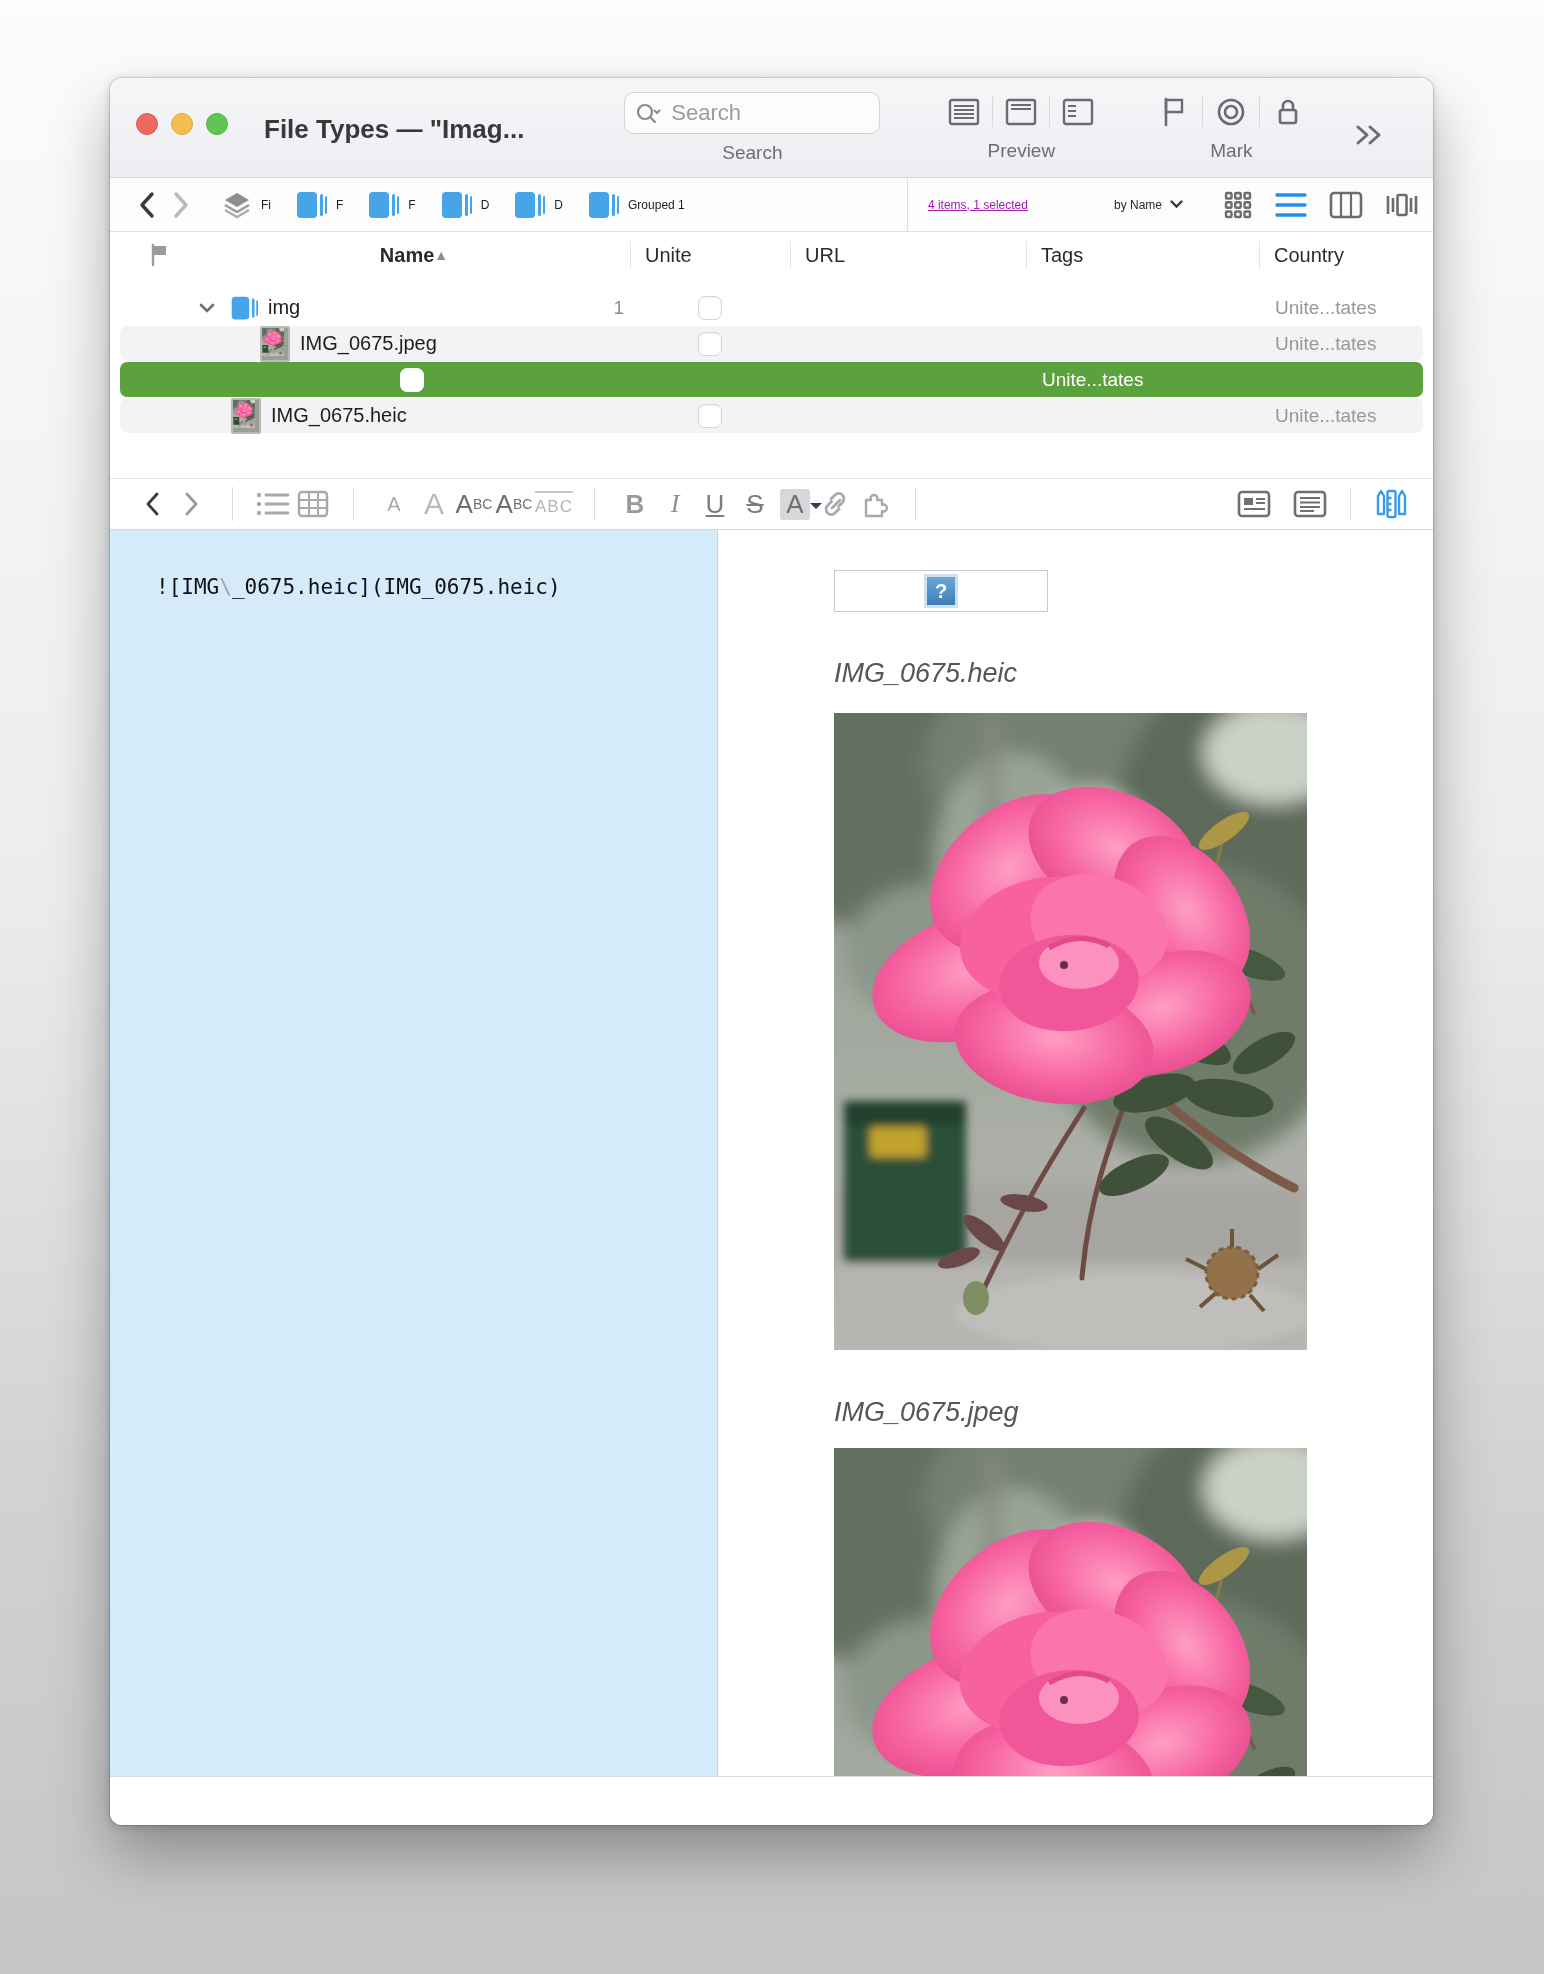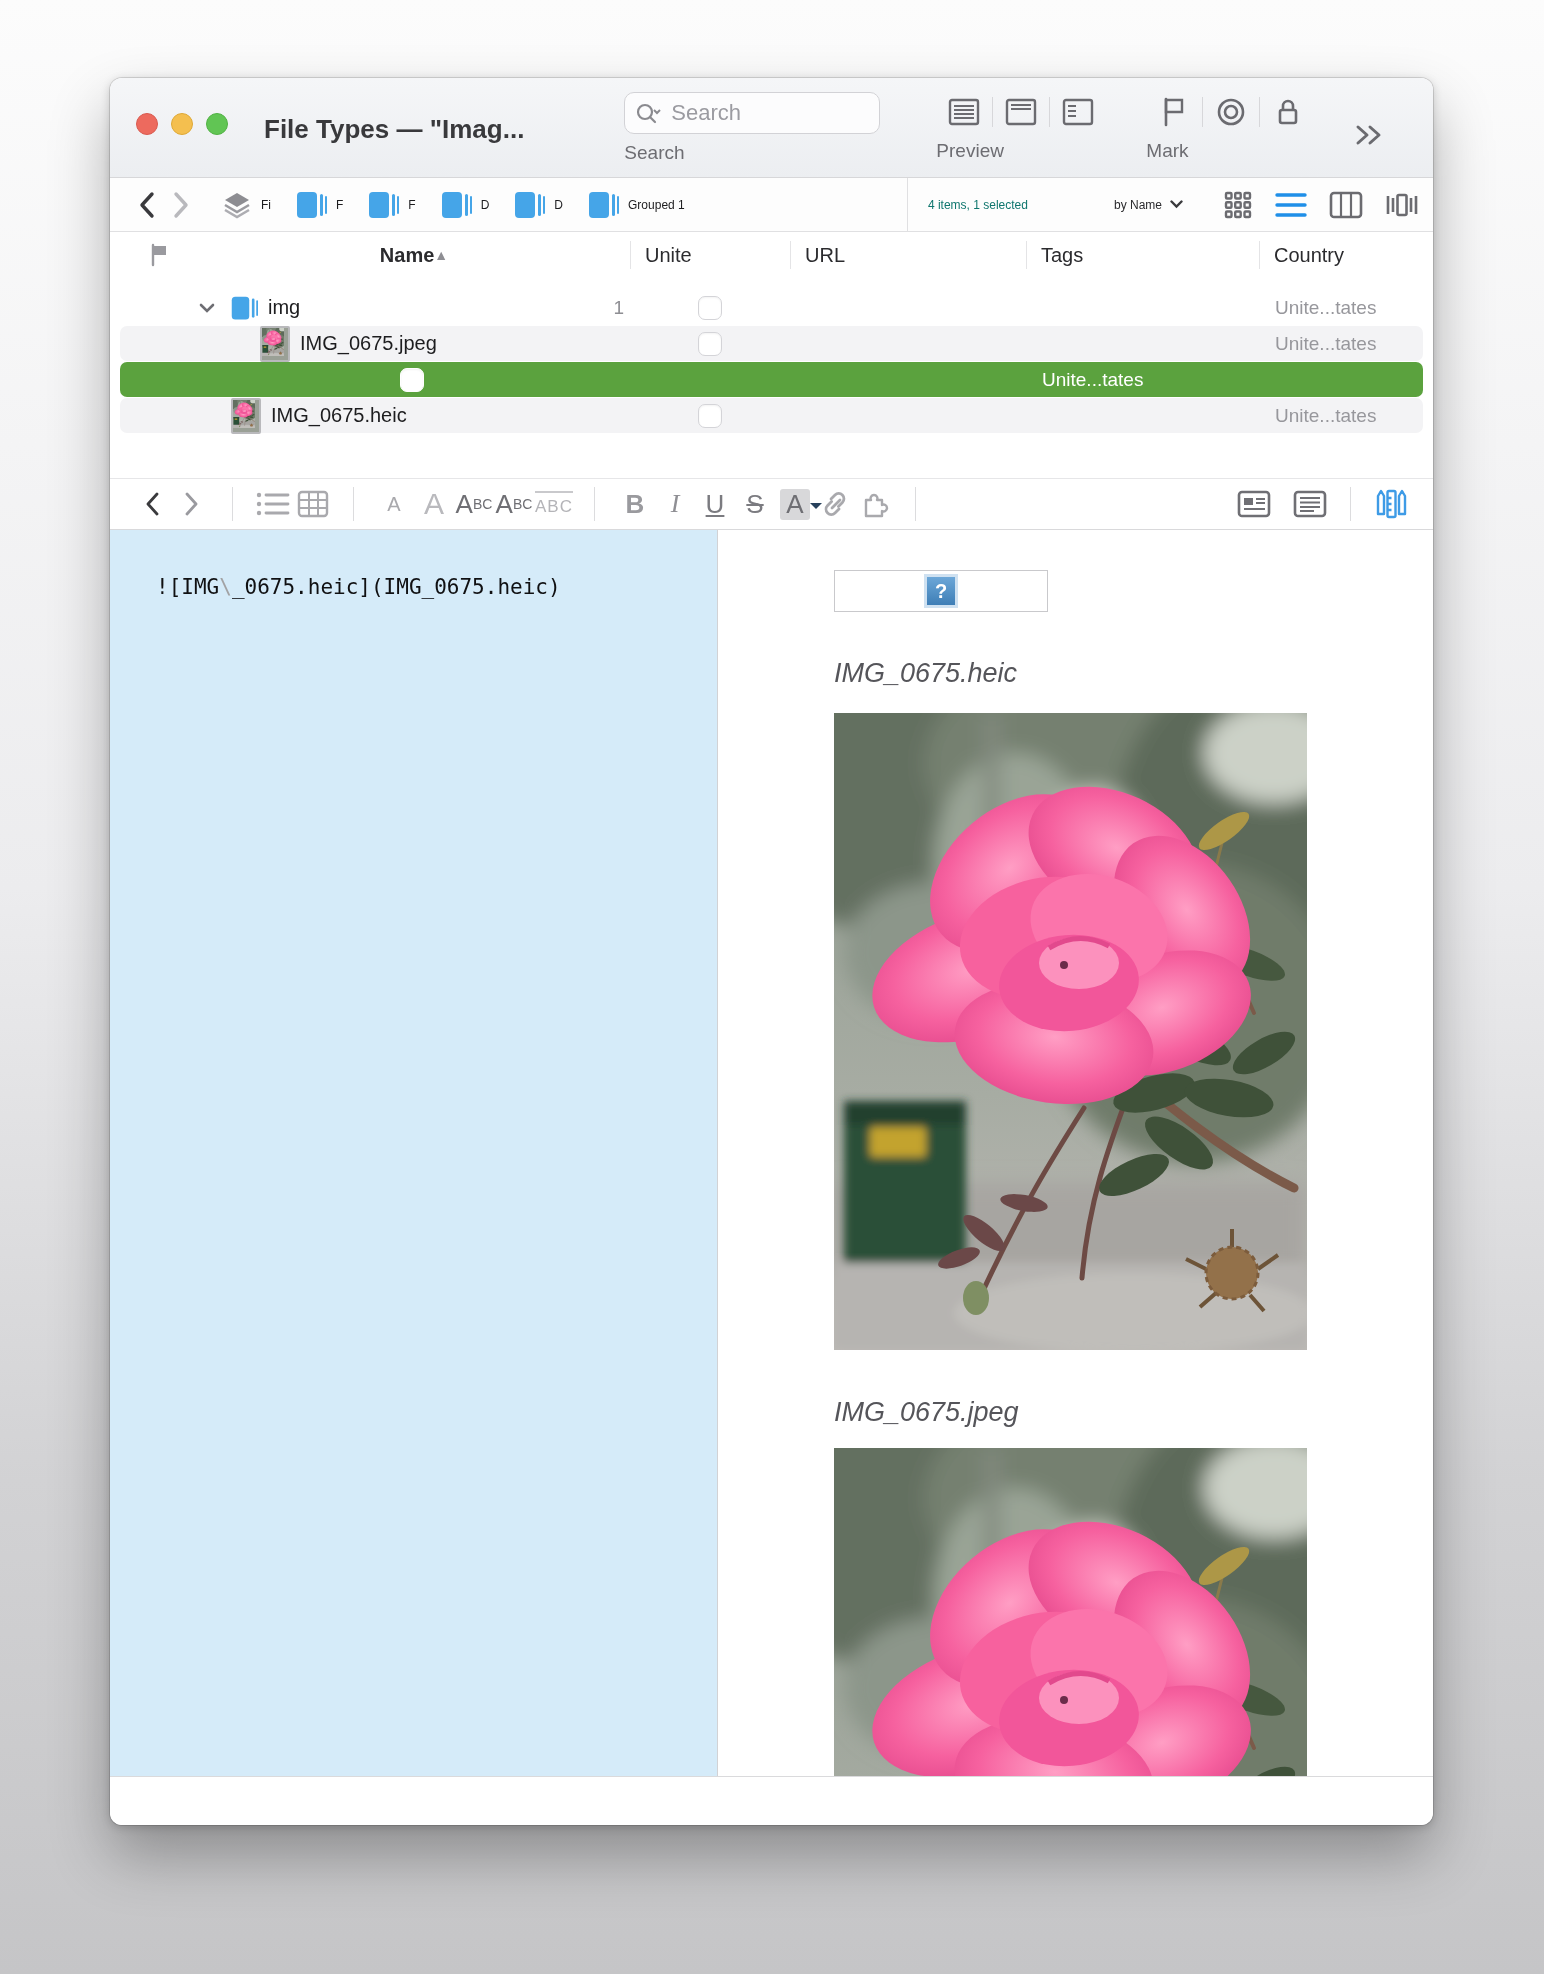--- a/index.html
+++ b/index.html
@@ -21,21 +21,21 @@
     height:100px;flex:0 0 auto;background:linear-gradient(#f5f6f8,#eceef1);
     border-bottom:1px solid #d7d7d9;display:flex;align-items:flex-start;
     padding:14px 24px 0 26px;box-sizing:border-box;
   }
   .lights{display:flex;gap:13px;margin-top:21px;}
   .light{width:22px;height:22px;border-radius:50%;box-sizing:border-box;}
   .light.red{background:#ed6a5e;border:1px solid #d95b50;}
   .light.yellow{background:#f4bf4f;border:1px solid #dfa936;}
   .light.green{background:#61c554;border:1px solid #51b244;}
   .win-title{margin:22px 0 0 36px;font-size:26px;font-weight:bold;color:#39393c;white-space:nowrap;}
-  .tb-group{display:flex;flex-direction:column;gap:8px;}
+  .tb-group{display:flex;flex-direction:column;align-items:center;gap:8px;}
   .tb-icons{display:flex;align-items:center;}
   .tb-label{font-size:19px;color:#6d6d72;}
   .search-group{margin-left:100px;}
   .search-field{
     width:256px;height:42px;border:1px solid #d2d2d6;border-radius:10px;background:#fcfcfd;
     display:flex;align-items:center;padding:0 10px;box-sizing:border-box;gap:8px;
   }
   .search-field input{border:none;outline:none;background:transparent;font-size:22px;color:#3a3a3c;width:100%;font-family:"Liberation Sans",sans-serif;}
   .search-field input::placeholder{color:#9b9ba1;}
   .preview-group{margin-left:56px;}
@@ -46,21 +46,21 @@
   
   .navbar{
     height:54px;flex:0 0 auto;background:#fdfdfd;border-bottom:1px solid #e0e0e2;
     display:flex;align-items:center;padding:0 14px 0 20px;box-sizing:border-box;font-size:12px;color:#1d1d1f;
   }
   .nav-arrow{width:34px;display:flex;justify-content:center;color:#3a3a3d;}
   .nav-arrow.fwd{color:#b9b9bd;}
   .nav-item{display:flex;align-items:center;gap:9px;margin-left:24px;white-space:nowrap;}
   .nav-item:first-of-type{margin-left:30px;}
   .nav-right{margin-left:auto;display:flex;align-items:center;border-left:1px solid #e0e0e2;height:100%;padding-left:20px;}
-  .nav-status{color:#0f766e;}
+  .nav-status{color:#a21caf;text-decoration:underline;}
   .nav-sort{display:flex;align-items:center;gap:8px;margin-left:86px;color:#2a2a2d;}
   .view-btns{display:flex;align-items:center;gap:22px;margin-left:40px;color:#6b6b70;}
   
   .list-header{
     height:46px;flex:0 0 auto;display:grid;grid-template-columns:84px 1fr 160px 236px 233px 174px;
     align-items:center;background:#fff;font-size:20px;color:#2b2b2e;
   }
   .list-header .hc{display:flex;align-items:center;height:28px;padding-left:14px;border-left:1px solid #e4e4e6;}
   .list-header .hc:first-child{border-left:none;justify-content:center;color:#9a9a9f;}
   .hc.name-h{border-left:none !important;justify-content:center;padding-right:10px;font-weight:bold;}

